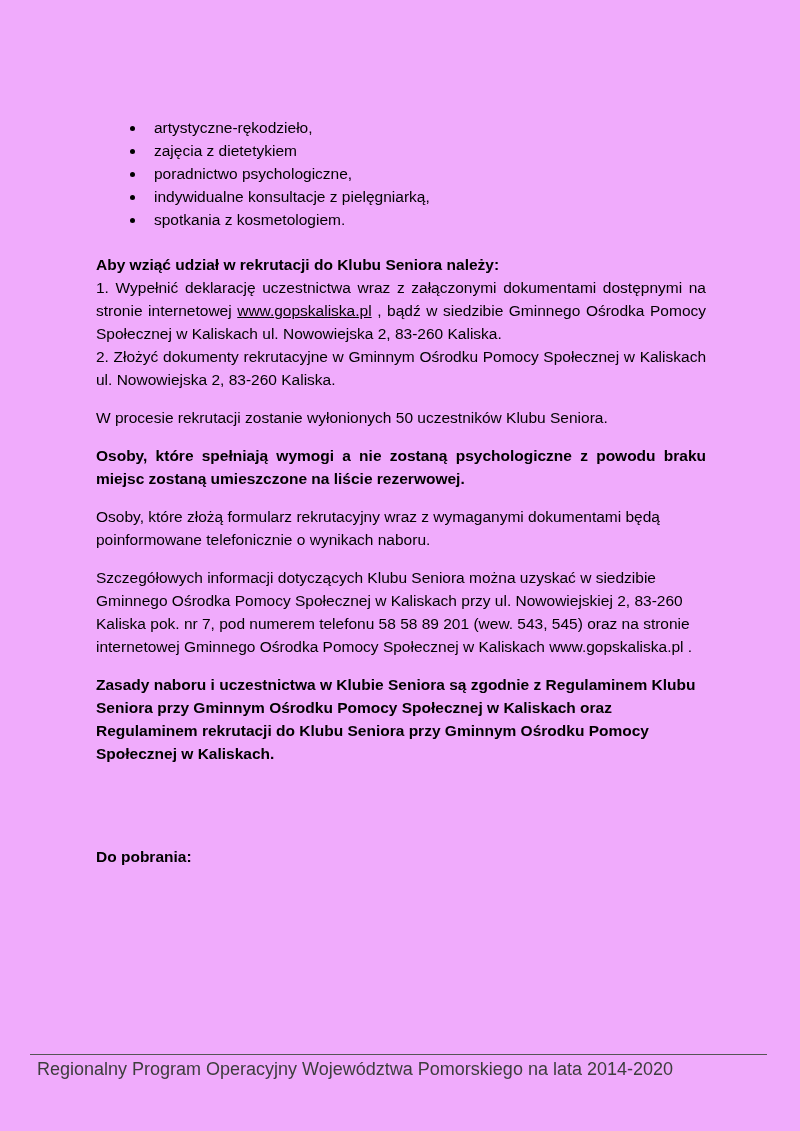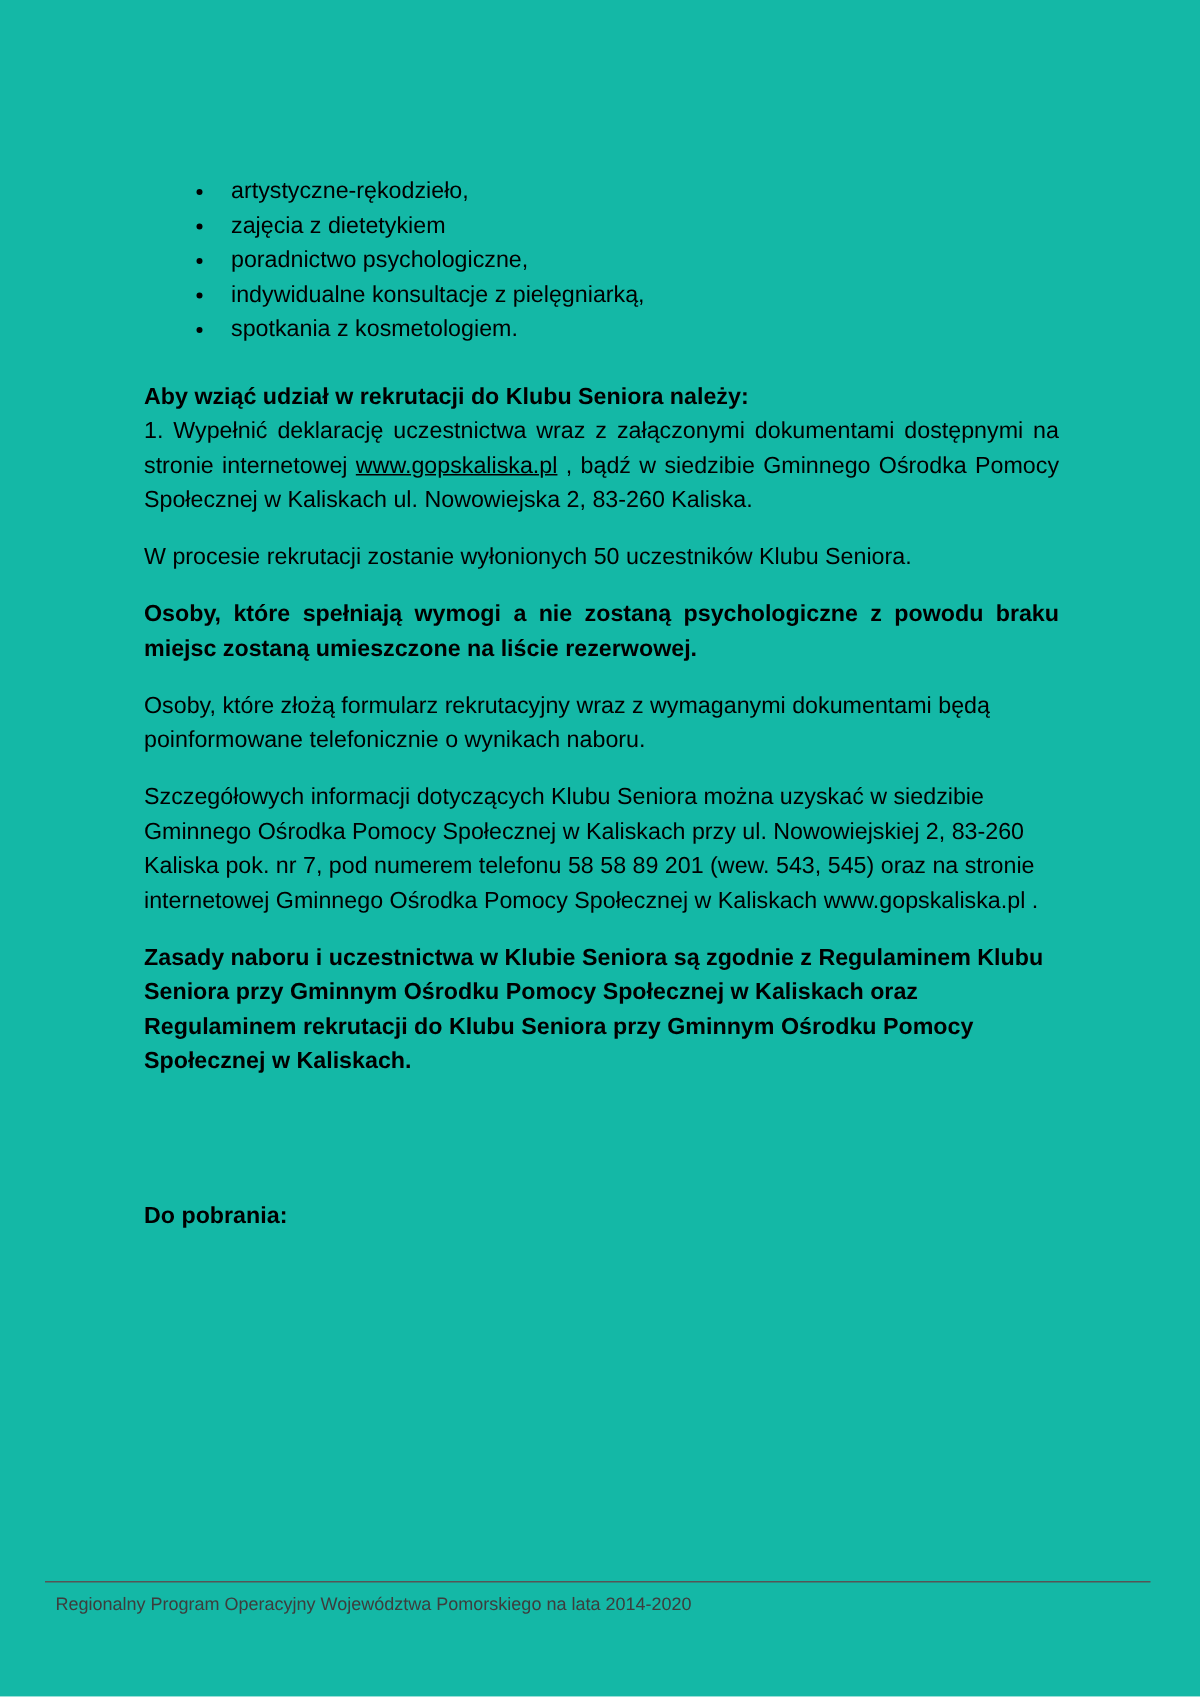--- a/index.html
+++ b/index.html
@@ -4,21 +4,21 @@
 <style>
   html, body {
     margin: 0;
     padding: 0;
     background: #ffffff;
   }
   .page {
     position: relative;
     width: 800px;
     height: 1131px;
-    background: #14b8a6;
+    background: #f0abfc;
     font-family: "Liberation Sans", sans-serif;
     font-size: 15.5px;
     line-height: 23px;
     color: #000000;
     overflow: hidden;
   }
   .content {
     position: absolute;
     left: 96px;
     top: 116px;
@@ -60,21 +60,21 @@
     width: 737px;
     height: 0;
     border: none;
     border-top: 1px solid #555555;
     margin: 0;
   }
   .footer-text {
     position: absolute;
     left: 37px;
     top: 1060px;
-    font-size: 12px;
+    font-size: 18px;
     line-height: 18px;
     color: #3d3d3d;
   }
 </style>
 </head>
 <body>
 
 <div class="page">
 
   <div class="content">
@@ -84,20 +84,21 @@
       <li>zajęcia z dietetykiem</li>
       <li>poradnictwo psychologiczne,</li>
       <li>indywidualne konsultacje z pielęgniarką,</li>
       <li>spotkania z kosmetologiem.</li>
     </ul>
 
     <p class="bold">Aby wziąć udział w rekrutacji do Klubu Seniora należy:</p>
 
     <p class="justify"><span>1. Wypełnić deklarację uczestnictwa wraz z załączonymi dokumentami  dostępnymi na stronie internetowej </span><a class="doc-link">www.gopskaliska.pl</a><span> , bądź w siedzibie Gminnego Ośrodka Pomocy Społecznej w Kaliskach ul. Nowowiejska 2, 83-260 Kaliska.</span></p>
 
+    <p class="justify">2. Złożyć dokumenty rekrutacyjne w Gminnym Ośrodku Pomocy Społecznej w Kaliskach ul. Nowowiejska 2, 83-260 Kaliska.</p>
 
     <p class="gap">W procesie rekrutacji zostanie wyłonionych 50 uczestników Klubu Seniora.</p>
 
     <p class="gap bold justify">Osoby, które spełniają wymogi a nie zostaną psychologiczne z powodu braku miejsc zostaną umieszczone na liście rezerwowej.</p>
 
     <p class="gap">Osoby, które złożą formularz rekrutacyjny wraz z wymaganymi dokumentami będą poinformowane telefonicznie o wynikach naboru.</p>
 
     <p class="gap">Szczegółowych informacji dotyczących Klubu Seniora można uzyskać w siedzibie Gminnego Ośrodka Pomocy Społecznej w Kaliskach przy ul. Nowowiejskiej 2, 83-260 Kaliska pok. nr 7, pod numerem telefonu 58 58 89 201 (wew. 543, 545) oraz na stronie internetowej Gminnego Ośrodka Pomocy Społecznej w Kaliskach www.gopskaliska.pl .</p>
 
     <p class="gap bold">Zasady naboru i uczestnictwa w Klubie Seniora są zgodnie z Regulaminem Klubu Seniora przy Gminnym Ośrodku Pomocy Społecznej w Kaliskach oraz Regulaminem rekrutacji do Klubu Seniora przy Gminnym Ośrodku Pomocy Społecznej w Kaliskach.</p>

